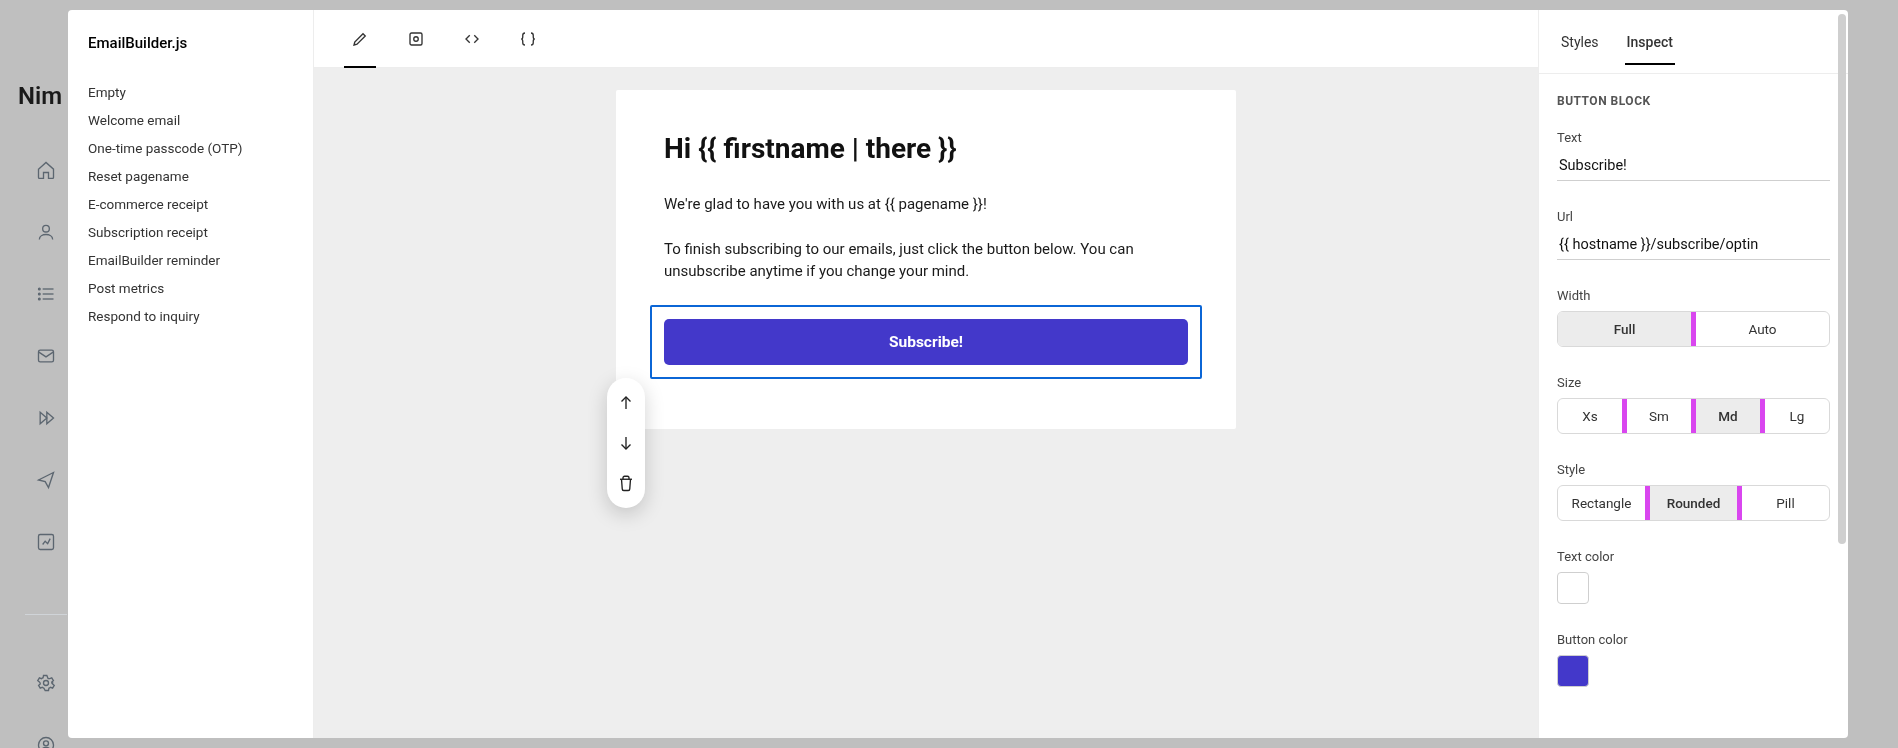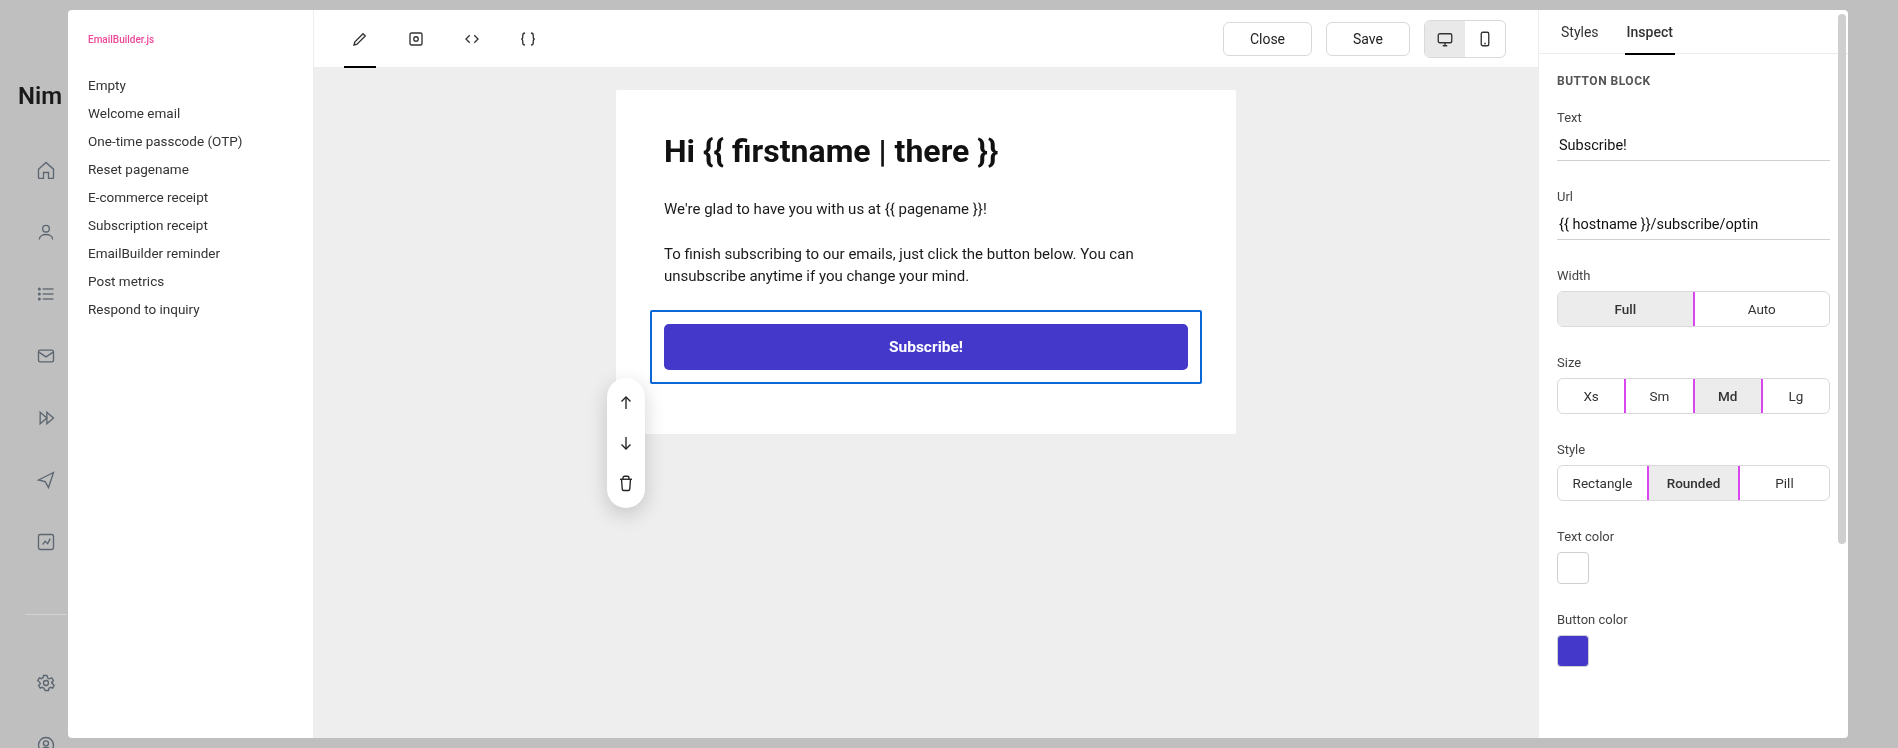--- a/index.html
+++ b/index.html
@@ -10,63 +10,63 @@
   .bg-brand { font-size: 24px; font-weight: 600; color: #1a1a1a; margin-bottom: 50px; margin-left: 0; }
   .bg-icons { display: flex; flex-direction: column; align-items: center; gap: 38px; margin-top: 10px; }
   .bg-icons svg { width: 20px; height: 20px; stroke: #5c6670; stroke-width: 1.6; fill: none; }
   .bg-divider { height: 1px; background: #d0d4d8; width: 42px; margin: 20px auto; }
 
   
   .modal { position: absolute; top: 10px; left: 68px; right: 50px; bottom: 10px; background: #fff; border-radius: 4px; display: flex; }
 
   
   .sidebar { width: 246px; border-right: 1px solid #ededed; padding: 24px 20px; }
-  .sidebar-title { font-size: 10px; font-weight: 500; color: #ec4899; margin-bottom: 26px; }
+  .sidebar-title { font-size: 15px; font-weight: 500; color: #000000; margin-bottom: 26px; }
   .tpl-list { list-style: none; }
   .tpl-list li { font-size: 13.5px; color: #333; padding: 6px 0; cursor: pointer; }
 
   
   .center { flex: 1; display: flex; flex-direction: column; min-width: 0; }
   .toolbar { height: 58px; display: flex; align-items: center; padding: 0 32px; border-bottom: 1px solid #ededed; justify-content: space-between; }
   .toolbar-left { display: flex; gap: 28px; align-items: center; }
   .tool-icon { width: 28px; height: 32px; display: flex; align-items: center; justify-content: center; cursor: pointer; position: relative; }
   .tool-icon svg { width: 18px; height: 18px; stroke: #333; stroke-width: 1.8; fill: none; }
   .tool-icon.active::after { content:""; position:absolute; bottom:-13px; left:-2px; right:-2px; height:2px; background:#000; }
   .toolbar-right { display: flex; gap: 14px; align-items: center; }
   .btn { background:#fff; border:1px solid #d9d9d9; border-radius:6px; font-size:14px; color:#222; padding:8px 26px; cursor:pointer; }
   .device-group { display:flex; border:1px solid #d9d9d9; border-radius:6px; overflow:hidden; }
   .device-btn { width:40px; height:36px; display:flex; align-items:center; justify-content:center; cursor:pointer; }
   .device-btn.active { background:#e9e9e9; }
   .device-btn svg { width:18px; height:18px; stroke:#333; stroke-width:1.8; fill:none; }
 
   .canvas-wrap { flex:1; background:#eeeeee; overflow:auto; padding: 22px 0; position:relative; }
   .email-card { width: 620px; margin: 0 auto; background:#fff; padding: 42px 48px 50px; border-radius:2px; position:relative; }
-  .email-h1 { font-size: 32px; font-weight: 700; color:#111; margin-bottom: 28px; }
+  .email-h1 { font-size: 28px; font-weight: 700; color:#111; margin-bottom: 28px; }
   .email-p { font-size: 15px; color:#1a1a1a; line-height:1.5; margin-bottom: 22px; }
   .sel-wrap { border: 2px solid #0b66d6; padding: 12px; margin: 0 -14px; border-radius:2px; }
   .sub-btn { width:100%; background:#4338ca; color:#fff; font-size:15.5px; font-weight:700; border:none; border-radius:5px; padding:14px 0; cursor:pointer; }
 
   .float-toolbar { position:absolute; left: 293px; top: 310px; background:#fff; border-radius: 24px; box-shadow: 0 6px 20px rgba(0,0,0,.18); padding: 12px 6px; display:flex; flex-direction:column; gap:14px; align-items:center; }
   .float-toolbar .ft-btn { width:26px; height:26px; display:flex; align-items:center; justify-content:center; cursor:pointer; }
   .float-toolbar svg { width:18px; height:18px; stroke:#222; stroke-width:1.8; fill:none; }
 
   
   .inspector { width: 310px; border-left:1px solid #ededed; display:flex; flex-direction:column; position:relative; }
   .inspector .scroll-ind { position:absolute; right:2px; top:4px; width:8px; height:530px; background:#cfcfcf; border-radius:4px; }
-  .insp-tabs { height:44px; display:flex; gap:28px; padding:0 22px; align-items:center; border-bottom:1px solid #ededed; }
+  .insp-tabs { height:64px; display:flex; gap:28px; padding:0 22px; align-items:center; border-bottom:1px solid #ededed; }
   .insp-tab { font-size:14px; color:#333; cursor:pointer; position:relative; }
   .insp-tab.active { font-weight:500; }
   .insp-tab.active::after { content:""; position:absolute; left:-2px; right:-2px; bottom:-15px; height:2px; background:#000; }
   .insp-body { flex:1; overflow:auto; padding: 20px 18px 40px; }
   .insp-section-title { font-size:12px; letter-spacing:.5px; color:#555; font-weight:700; margin-bottom: 22px; }
   .field { margin-bottom: 28px; }
   .field-label { font-size:13px; color:#444; margin-bottom:8px; }
   .field-input { width:100%; border:none; border-bottom:1px solid #cfcfcf; font-size:14.5px; color:#111; padding:4px 2px 6px; outline:none; background:transparent; }
   .seg { display:flex; border:1px solid #d9d9d9; border-radius:6px; overflow:hidden; }
-  .seg-item { flex:1; text-align:center; font-size:13.5px; color:#333; padding:9px 0; cursor:pointer; border-right:2px solid #d946ef; }
+  .seg-item { flex:1; text-align:center; font-size:13.5px; color:#333; padding:9px 0; cursor:pointer; border-right:5px solid #d946ef; }
   .seg-item:last-child { border-right:none; }
   .seg-item.active { background:#ececec; font-weight:500; }
   .swatch { width:32px; height:32px; border:1px solid #cfcfcf; border-radius:4px; cursor:pointer; }
 </style>
 </head>
 <body>
 
 <div class="bg-app">
   <div class="bg-brand">Nim</div>
   <div class="bg-icons">
@@ -151,39 +151,20 @@
               <polyline points="15,7 20,12 15,17"></polyline>
             </svg>
           </div>
         <div class="tool-icon">
             <svg viewBox="0 0 24 24">
               <path d="M8 4c-2 0-3 1-3 3v2c0 2-1 3-2 3 1 0 2 1 2 3v2c0 2 1 3 3 3"></path>
               <path d="M16 4c2 0 3 1 3 3v2c0 2 1 3 2 3-1 0-2 1-2 3v2c0 2-1 3-3 3"></path>
             </svg>
           </div>
       </div>
-      <div class="toolbar-right">
-        <button class="btn">Close</button>
-        <button class="btn">Save</button>
-        <div class="device-group">
-          <div class="device-btn active">
-              <svg viewBox="0 0 24 24">
-                <rect x="3" y="5" width="18" height="12" rx="2"></rect>
-                <line x1="9" y1="21" x2="15" y2="21"></line>
-                <line x1="12" y1="17" x2="12" y2="21"></line>
-              </svg>
-            </div>
-          <div class="device-btn">
-              <svg viewBox="0 0 24 24">
-                <rect x="7" y="3" width="10" height="18" rx="2"></rect>
-                <line x1="11" y1="18" x2="13" y2="18"></line>
-              </svg>
-            </div>
-        </div>
-      </div>
     </div>
 
     <div class="canvas-wrap">
       <div class="email-card">
         <h1 class="email-h1">Hi {{ firstname | there }}</h1>
         <p class="email-p">We're glad to have you with us at {{ pagename }}!</p>
         <p class="email-p">To finish subscribing to our emails, just click the button below. You can unsubscribe anytime if you change your mind.</p>
         <div class="sel-wrap">
           <button class="sub-btn">Subscribe!</button>
         </div>

